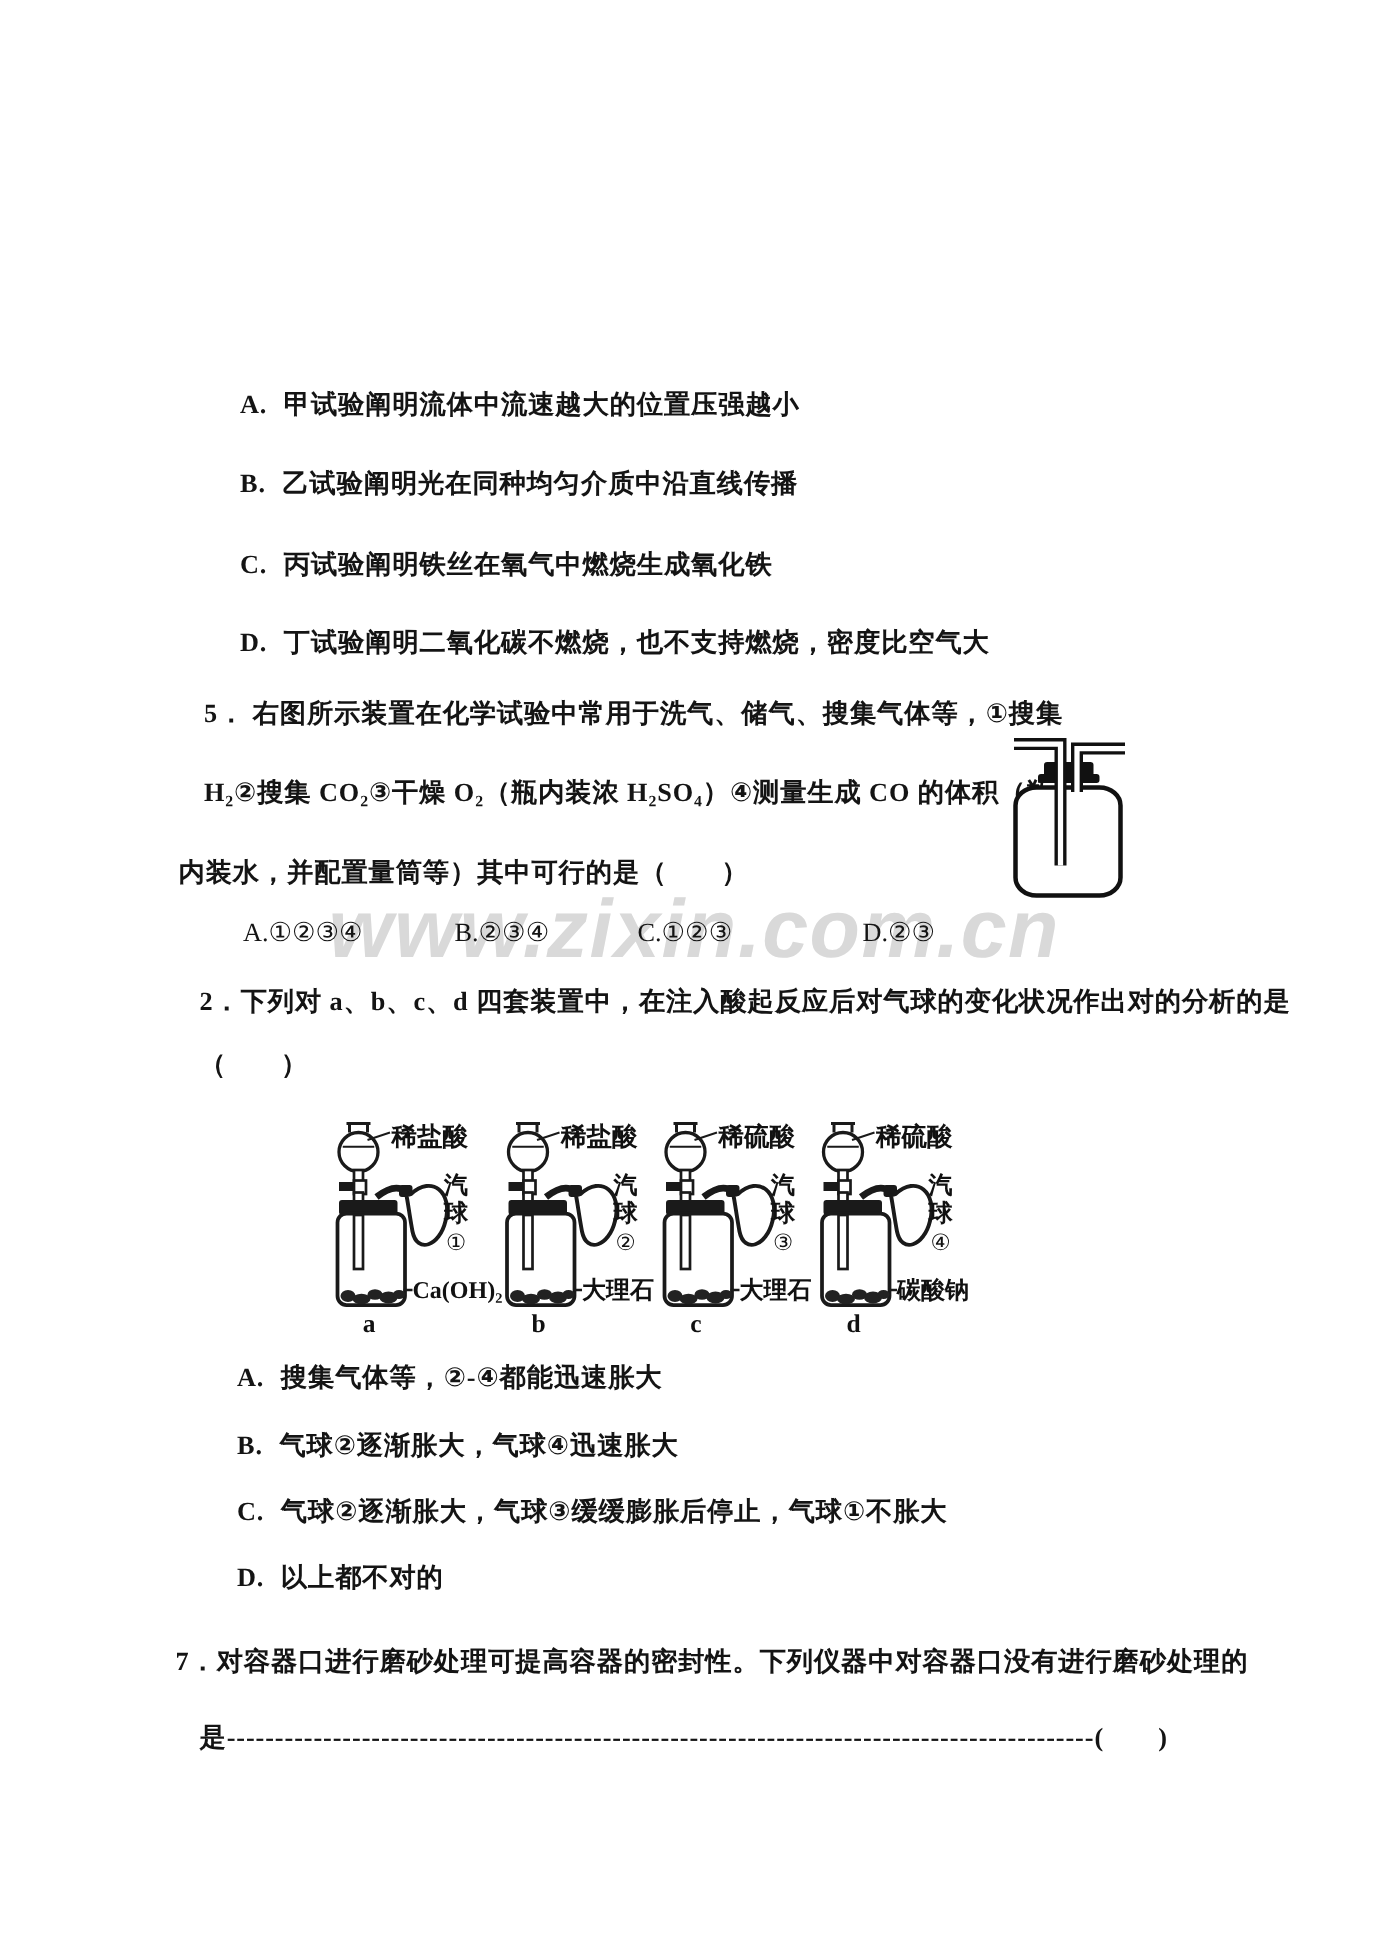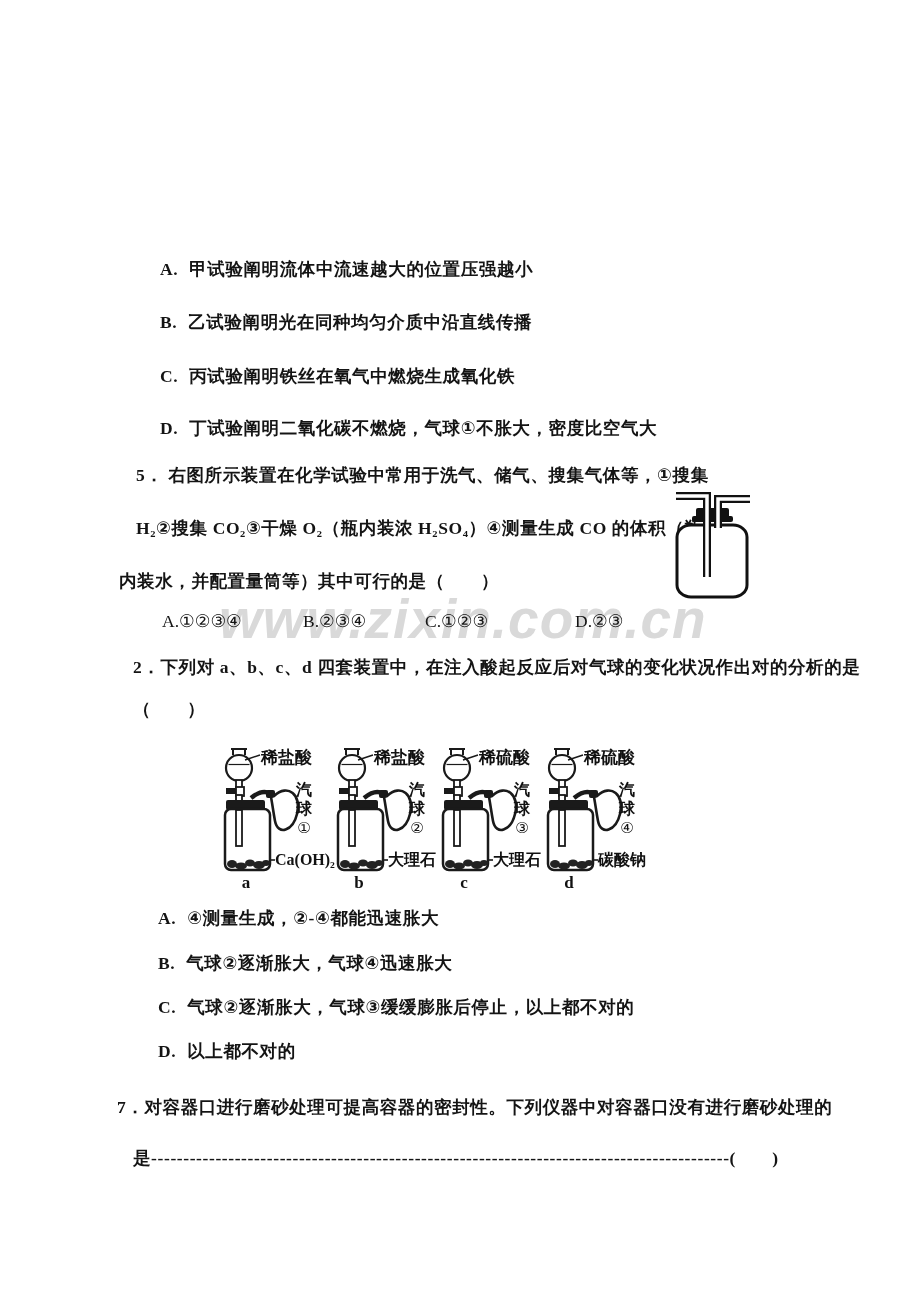--- a/index.html
+++ b/index.html
@@ -28,21 +28,21 @@
 
 <div id="page">
 
   <div class="wm">www.zixin.com.cn</div>
 
   <div class="content">
 
     <div class="line" style="left:160px;top:257px"><span class="optlabel">A.</span><span>甲试验阐明流体中流速越大的位置压强越小</span></div>
     <div class="line" style="left:160px;top:310px"><span class="optlabel">B.</span><span>乙试验阐明光在同种均匀介质中沿直线传播</span></div>
     <div class="line" style="left:160px;top:364px"><span class="optlabel">C.</span><span>丙试验阐明铁丝在氧气中燃烧生成氧化铁</span></div>
-    <div class="line" style="left:160px;top:416px"><span class="optlabel">D.</span><span>丁试验阐明二氧化碳不燃烧，气球①不胀大，密度比空气大</span></div>
+    <div class="line" style="left:160px;top:416px"><span class="optlabel">D.</span><span>丁试验阐明二氧化碳不燃烧，也不支持燃烧，密度比空气大</span></div>
 
     <div class="line" style="left:136px;top:463px">5． 右图所示装置在化学试验中常用于洗气、储气、搜集气体等，①搜集</div>
     <div class="line" style="left:136px;top:516px">H₂②搜集 CO₂③干燥 O₂（瓶内装浓 H₂SO₄）④测量生成 CO 的体积（瓶</div>
     <div class="line" style="left:119px;top:569px">内装水，并配置量筒等）其中可行的是（　　）</div>
 
     <svg style="left:668px;top:484px" width="88" height="118" viewBox="0 0 88 118">
 
       <rect x="9" y="41" width="70" height="72" rx="14" ry="12" fill="#ffffff" stroke="#111111" stroke-width="3"></rect>
 
       <rect x="28" y="24" width="33" height="10" rx="2" fill="#111111"></rect>
@@ -171,22 +171,22 @@
           <path d="M36,22 L21,27" stroke="#1a1a1a" stroke-width="1.4" fill="none"></path>
           <text x="80" y="62" font-size="16" font-weight="bold" fill="#111" text-anchor="middle">汽</text>
           <text x="80" y="81" font-size="16" font-weight="bold" fill="#111" text-anchor="middle">球</text>
           <text x="80" y="100" font-size="15" fill="#111" text-anchor="middle" font-family="&quot;DejaVu Sans&quot;,sans-serif">④</text>
           <path d="M45,127 h6" stroke="#1a1a1a" stroke-width="1.6" fill="none"></path>
           <text x="51" y="132" font-size="16" font-weight="bold" fill="#111">碳酸钠</text>
           <text x="22" y="155" font-size="17" font-weight="bold" fill="#111" text-anchor="middle">d</text>
         </g>
       </svg>
 
-    <div class="line" style="left:158px;top:906px"><span class="optlabel">A.</span><span>④测量生成，②-④都能迅速胀大</span></div>
+    <div class="line" style="left:158px;top:906px"><span class="optlabel">A.</span><span>搜集气体等，②-④都能迅速胀大</span></div>
     <div class="line" style="left:158px;top:951px"><span class="optlabel">B.</span><span>气球②逐渐胀大，气球④迅速胀大</span></div>
-    <div class="line" style="left:158px;top:995px"><span class="optlabel">C.</span><span>气球②逐渐胀大，气球③缓缓膨胀后停止，以上都不对的</span></div>
+    <div class="line" style="left:158px;top:995px"><span class="optlabel">C.</span><span>气球②逐渐胀大，气球③缓缓膨胀后停止，气球①不胀大</span></div>
     <div class="line" style="left:158px;top:1039px"><span class="optlabel">D.</span><span>以上都不对的</span></div>
 
     <div class="line" style="left:117px;top:1095px">7．对容器口进行磨砂处理可提高容器的密封性。下列仪器中对容器口没有进行磨砂处理的</div>
     <div class="line" style="left:133px;top:1146px">是------------------------------------------------------------------------------------------(　　)</div>
 
   </div>
 </div>
 
 </body></html>

